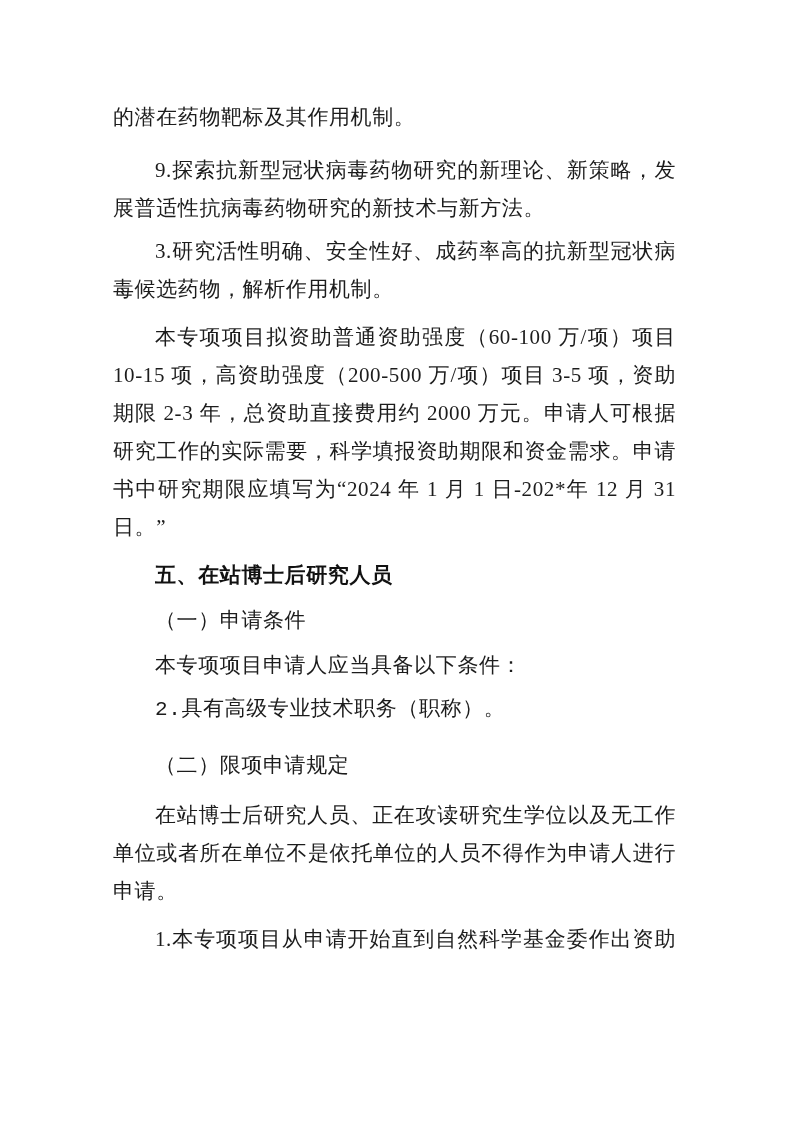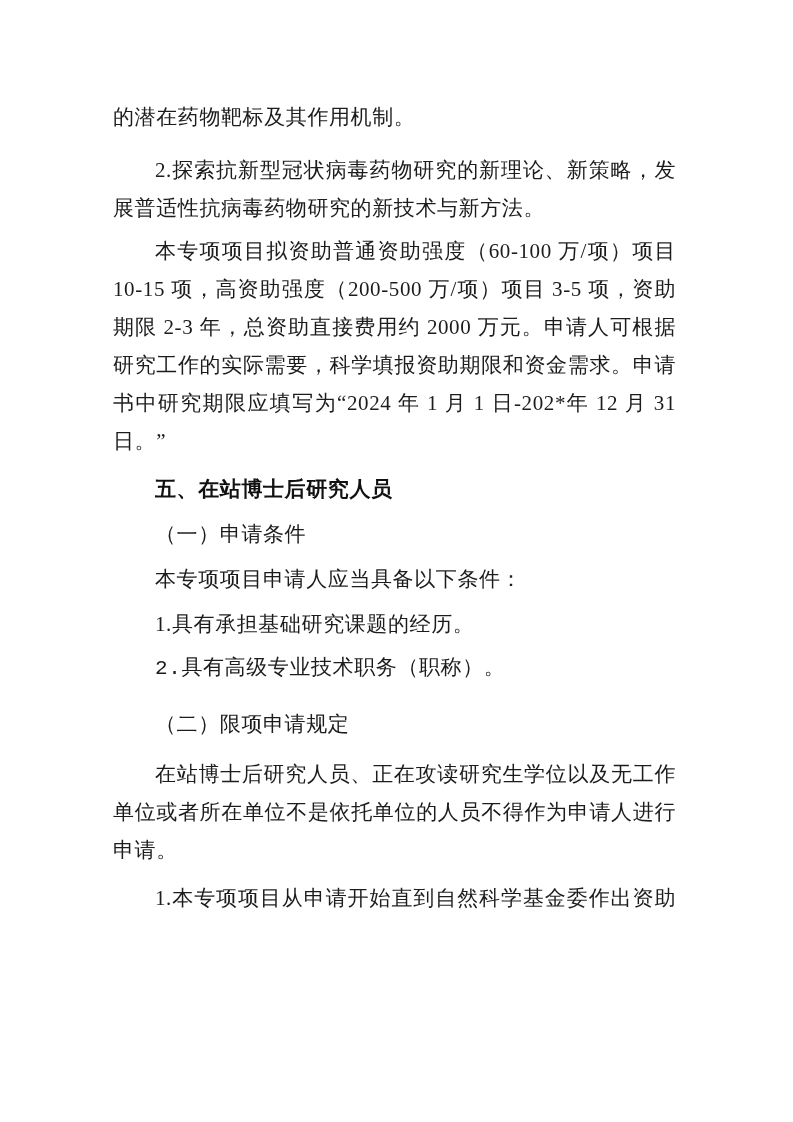--- a/index.html
+++ b/index.html
@@ -57,33 +57,33 @@
   .mb0  { margin-bottom: 0; }
 </style>
 </head>
 <body>
 
 <div class="page">
   <div class="doc-body">
 
     <p class="p noindent mb15">的潜在药物靶标及其作用机制。</p>
 
-    <p class="p mb5">2.探索抗新型冠状病毒药物研究的新理论、新策略，发展普适性抗病毒药物研究的新技术与新方法。</p>
+    <p class="p mb5">9.探索抗新型冠状病毒药物研究的新理论、新策略，发展普适性抗病毒药物研究的新技术与新方法。</p>
 
+    <p class="p mb10">3.研究活性明确、安全性好、成药率高的抗新型冠状病毒候选药物，解析作用机制。</p>
 
 
     <p class="p mb10">本专项项目拟资助普通资助强度（60-100 万/项）项目 10-15 项，高资助强度（200-500 万/项）项目 3-5 项，资助期限 2-3 年，总资助直接费用约 2000 万元。申请人可根据研究工作的实际需要，科学填报资助期限和资金需求。申请书中研究期限应填写为“2024 年 1 月 1 日-202*年 12 月 31 日。”</p>
 
     <p class="h mb7">五、在站博士后研究人员</p>
 
     <p class="p mb7">（一）申请条件</p>
 
     <p class="p mb7">本专项项目申请人应当具备以下条件：</p>
 
-    <p class="p mb7">1.具有承担基础研究课题的经历。</p>
 
     <p class="p mb17">2.具有高级专业技术职务（职称）。</p>
 
     <p class="p mb12">（二）限项申请规定</p>
 
     <p class="p mb10">在站博士后研究人员、正在攻读研究生学位以及无工作单位或者所在单位不是依托单位的人员不得作为申请人进行申请。</p>
 
     <p class="p cont-next mb0">1.本专项项目从申请开始直到自然科学基金委作出资助</p>
 
   </div>

